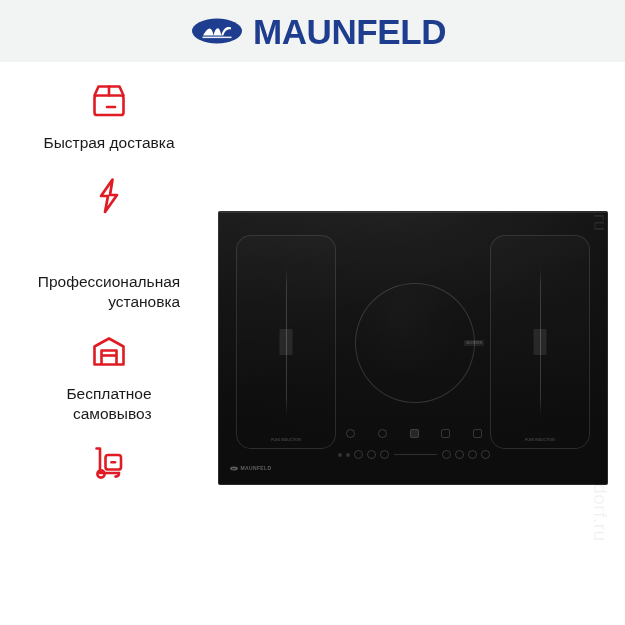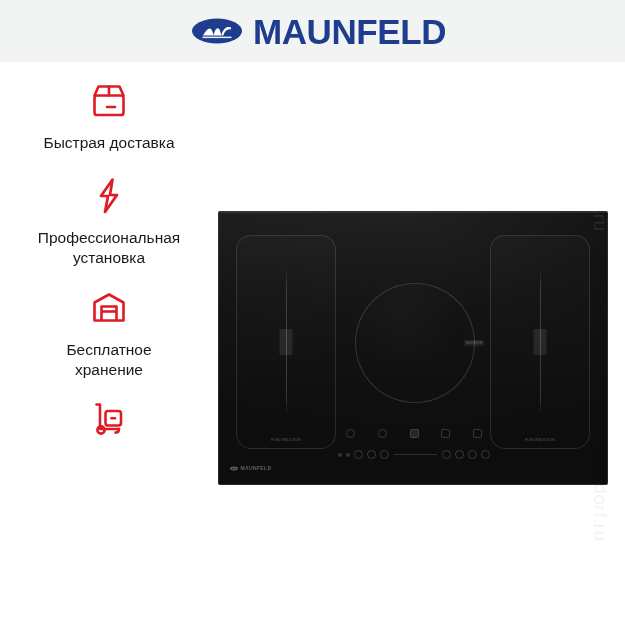--- a/index.html
+++ b/index.html
@@ -69,25 +69,25 @@
     display: flex;
     align-items: center;
     justify-content: center;
   }
   .feature-icon svg { display: block; }
   .feature-label {
     margin-top: 9px;
     font-size: 15.5px;
     line-height: 1.28;
     color: #1a1a1a;
-    text-align: center;
+    text-align: right;
     white-space: pre-line;
     font-family: "Liberation Sans", sans-serif;
   }
-  .f-gap-1 { margin-top: 20px; }
+  .f-gap-1 { margin-top: 20px; gap: 44px; }
   .f-gap-2 { margin-top: 18px; }
   .f-gap-3 { margin-top: 16px; }
 
   
   .product-stage {
     position: absolute;
     left: 218px;
     top: 211px;
     width: 390px;
     height: 274px;
@@ -335,21 +335,21 @@
 
   <div class="feature f-gap-2">
     <span class="feature-icon">
       <svg width="42" height="42" viewBox="0 0 42 42" fill="none" xmlns="http://www.w3.org/2000/svg">
         <path d="M6.5 33.5 L6.5 15.5 L21 7.5 L35.5 15.5 L35.5 33.5 Z" stroke="#e01b24" stroke-width="2.6" stroke-linejoin="round"></path>
         <path d="M13.5 33.5 L13.5 19.5 L28.5 19.5 L28.5 33.5" stroke="#e01b24" stroke-width="2.6" stroke-linejoin="round"></path>
         <path d="M13.5 24.5 L28.5 24.5" stroke="#e01b24" stroke-width="2.6"></path>
       </svg>
     </span>
     <div class="feature-label">Бесплатное
-хранение</div>
+самовывоз</div>
   </div>
 
   <div class="feature f-gap-3">
     <span class="feature-icon">
       <svg width="42" height="42" viewBox="0 0 42 42" fill="none" xmlns="http://www.w3.org/2000/svg">
         <path d="M8.5 6.5 L12.0 6.5 L12.0 31.0 L31.0 31.0" stroke="#e01b24" stroke-width="2.6" stroke-linecap="round" stroke-linejoin="round"></path>
         <path d="M31.0 31.0 C31.0 33.4, 29.4 34.6, 27.5 34.6" stroke="#e01b24" stroke-width="2.6" stroke-linecap="round"></path>
         <circle cx="13.0" cy="32.0" r="3.6" stroke="#e01b24" stroke-width="2.6"></circle>
         <rect x="17.5" y="13.0" width="15.5" height="14.5" rx="2.6" stroke="#e01b24" stroke-width="2.6"></rect>
         <path d="M23.5 20.2 L27.0 20.2" stroke="#e01b24" stroke-width="2.6" stroke-linecap="round"></path>

